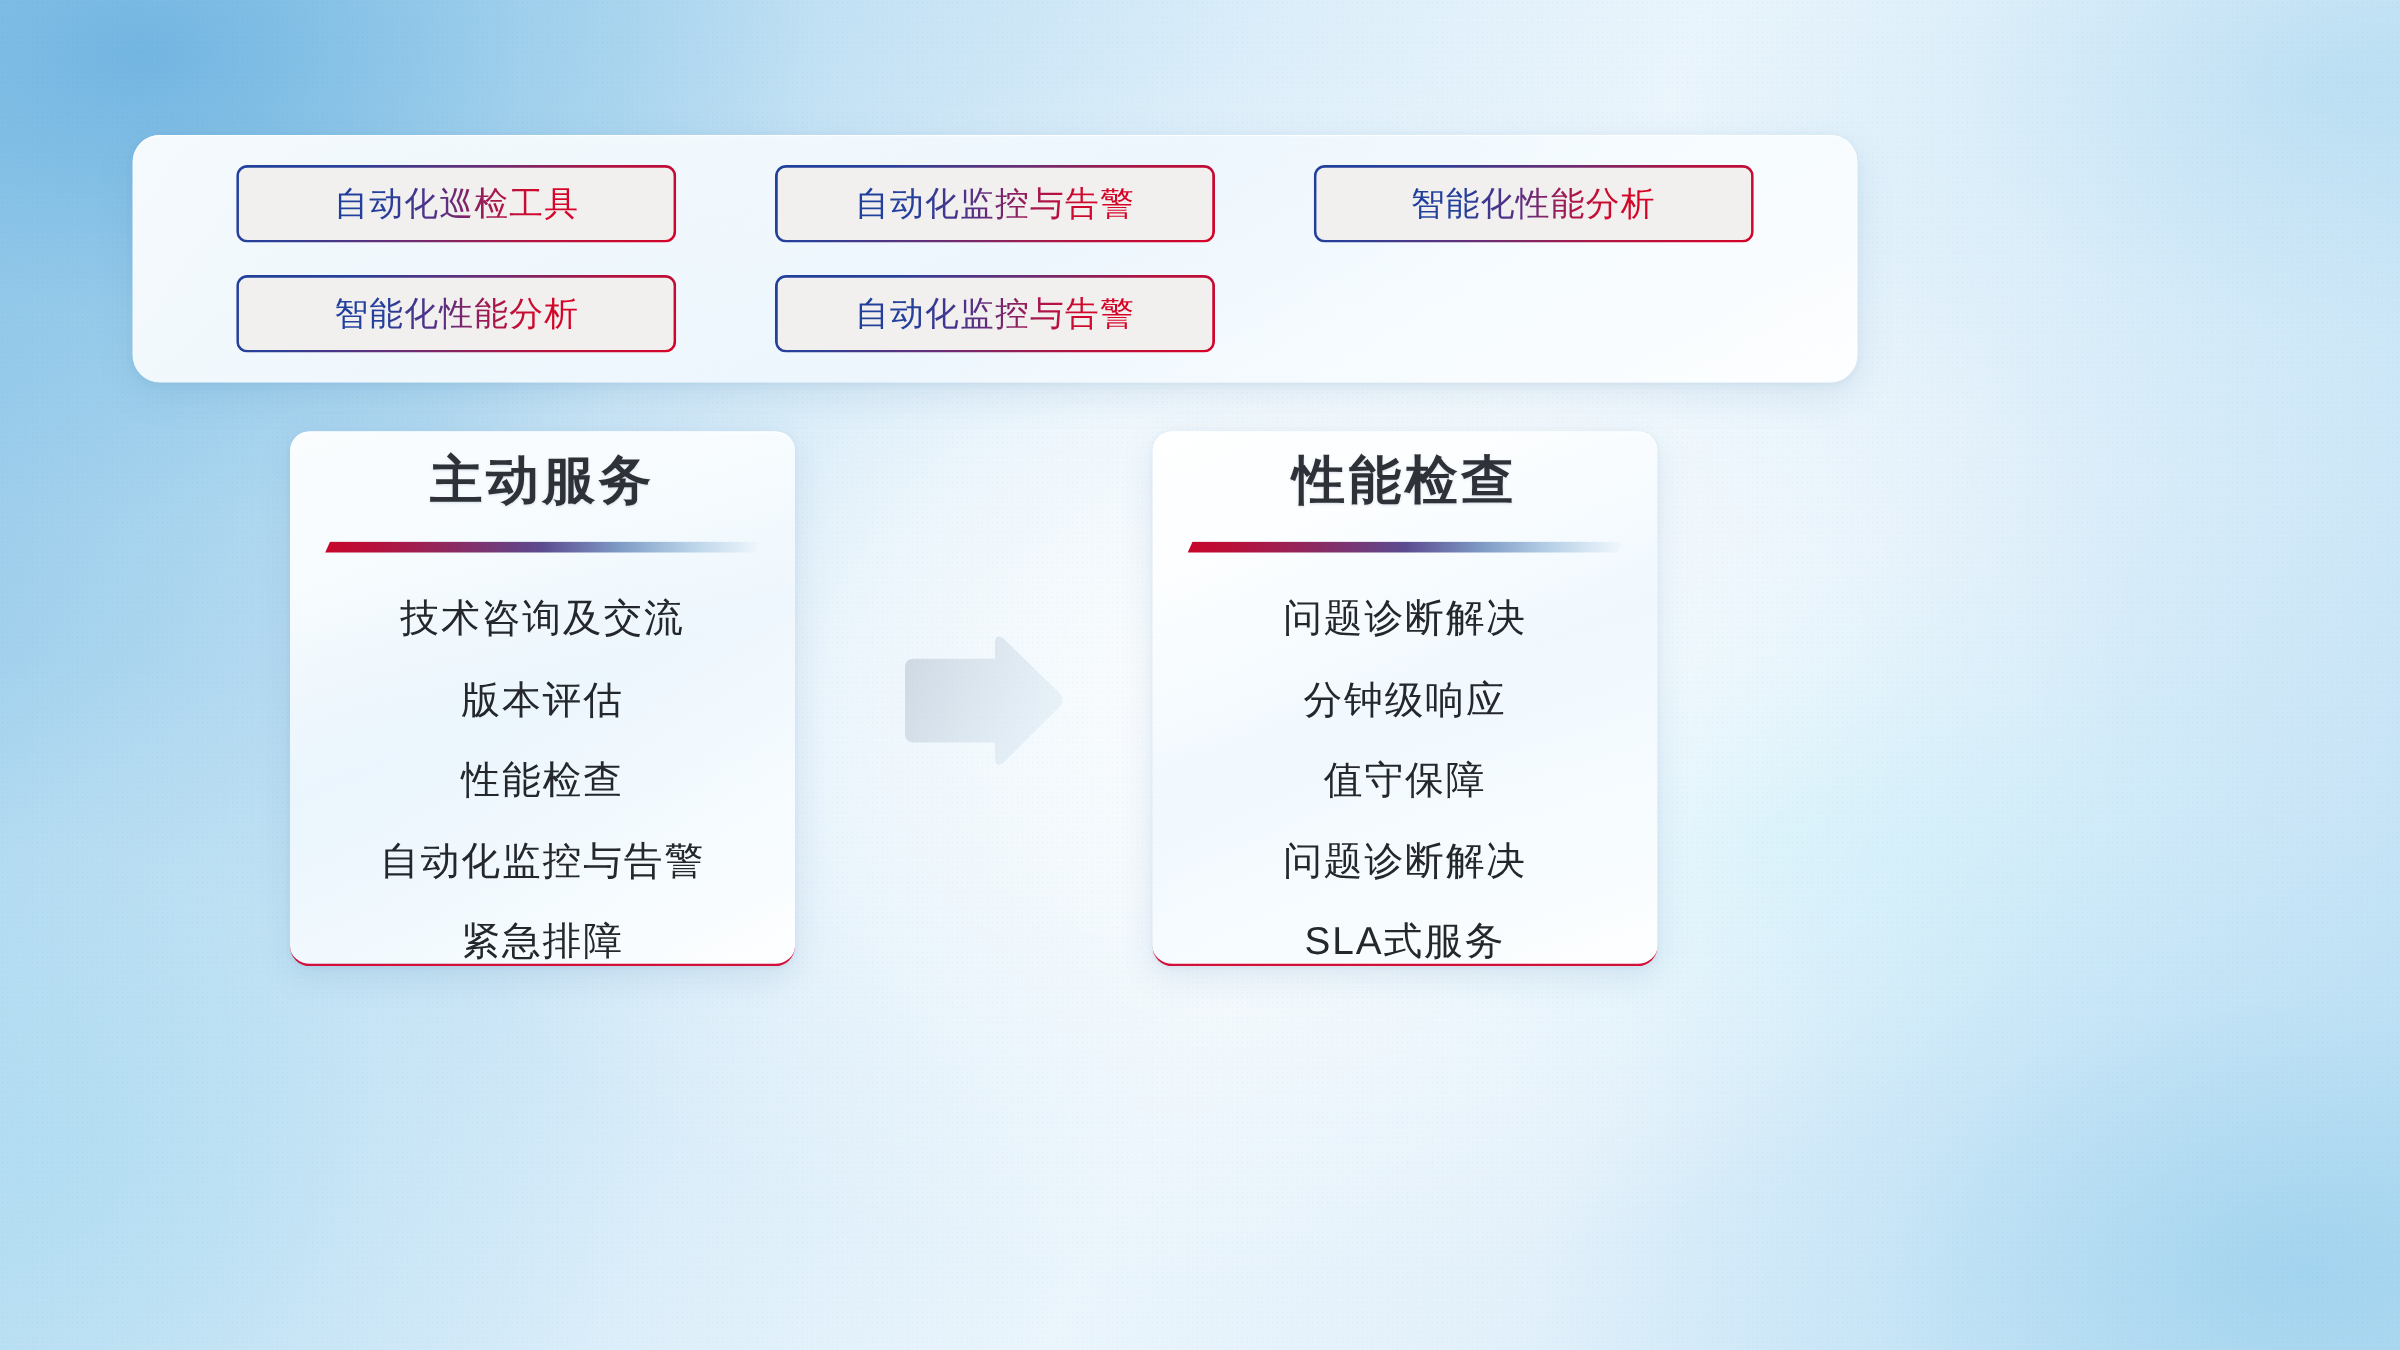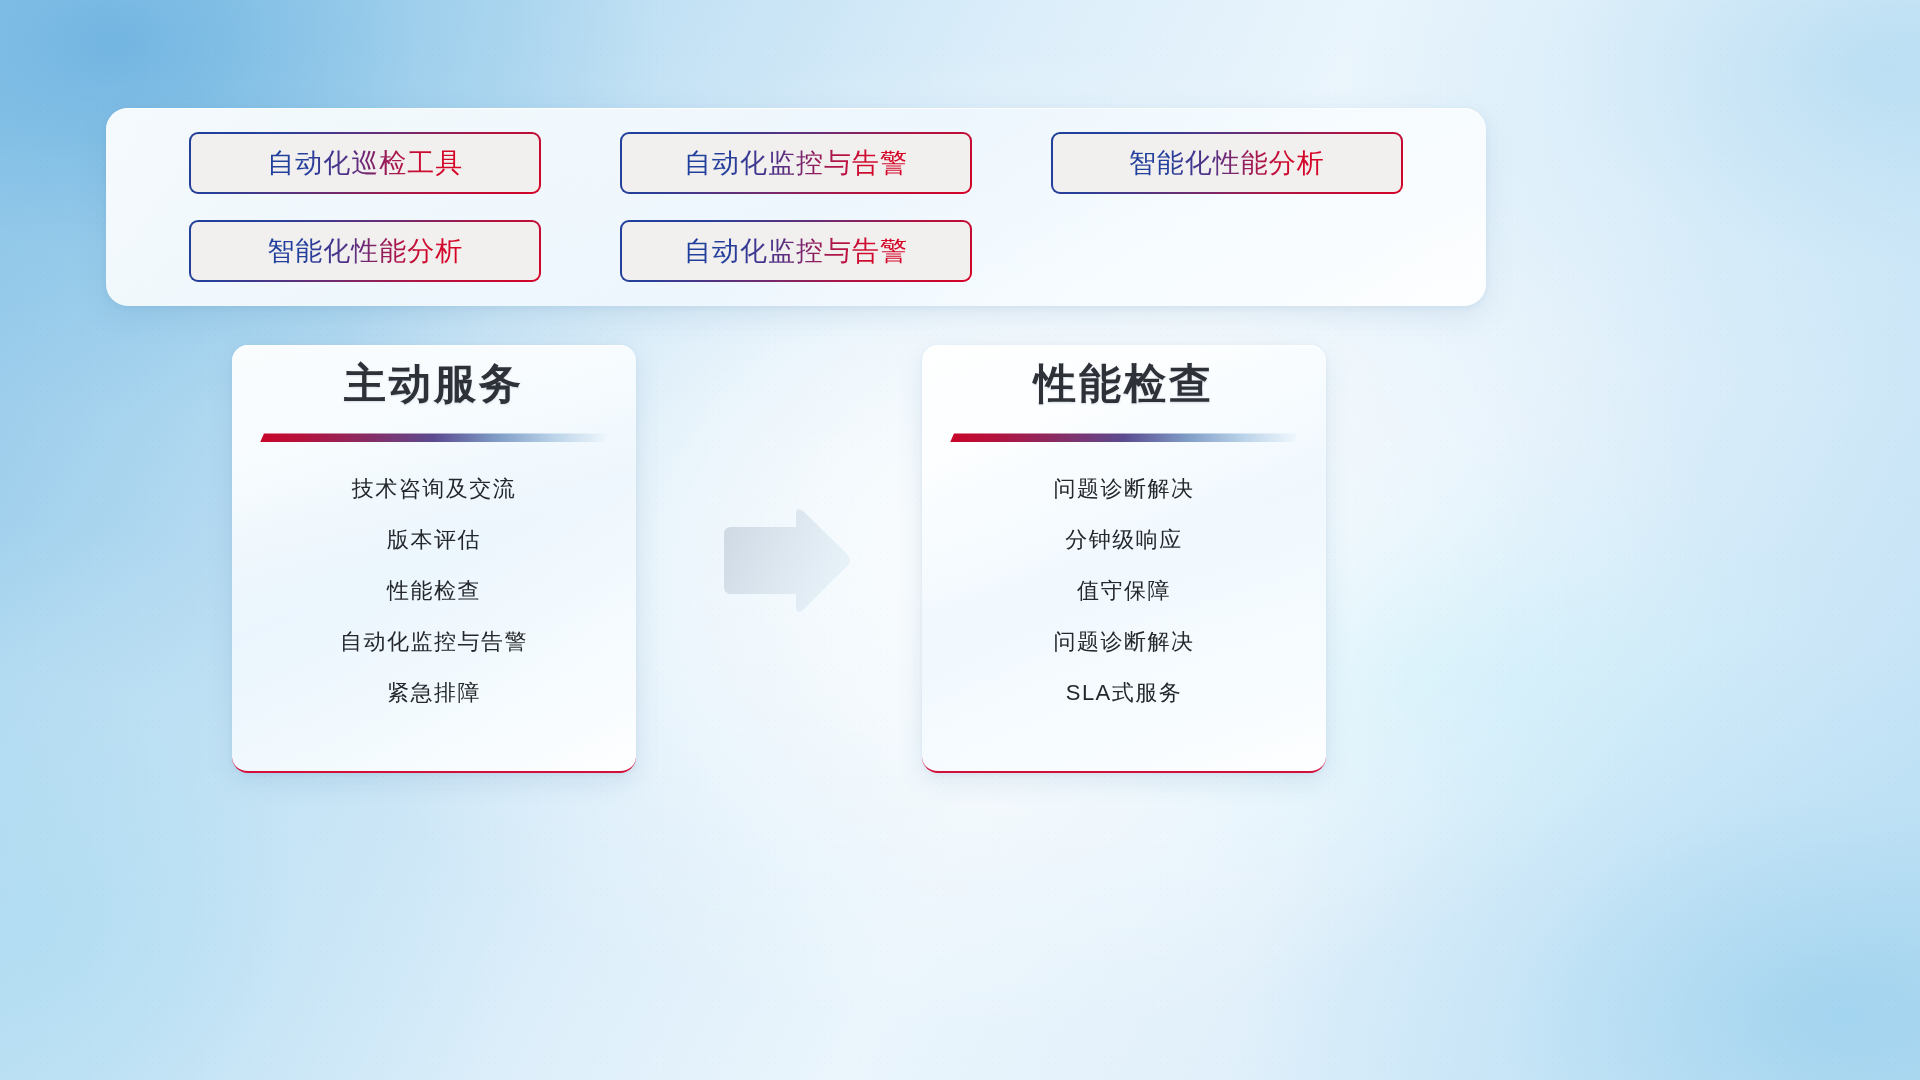--- a/index.html
+++ b/index.html
@@ -207,21 +207,21 @@
   }
 
   .card-items {
     margin-top: 30px;
     display: flex;
     flex-direction: column;
     align-items: center;
     gap: 18px;
   }
   .card-item {
-    font-size: 22px;
+    font-size: 31px;
     color: #24282d;
     letter-spacing: 1.5px;
     line-height: 1.5;
     white-space: nowrap;
   }
 
   
   #flow-arrow {
     position: absolute;
     left: 712px;

